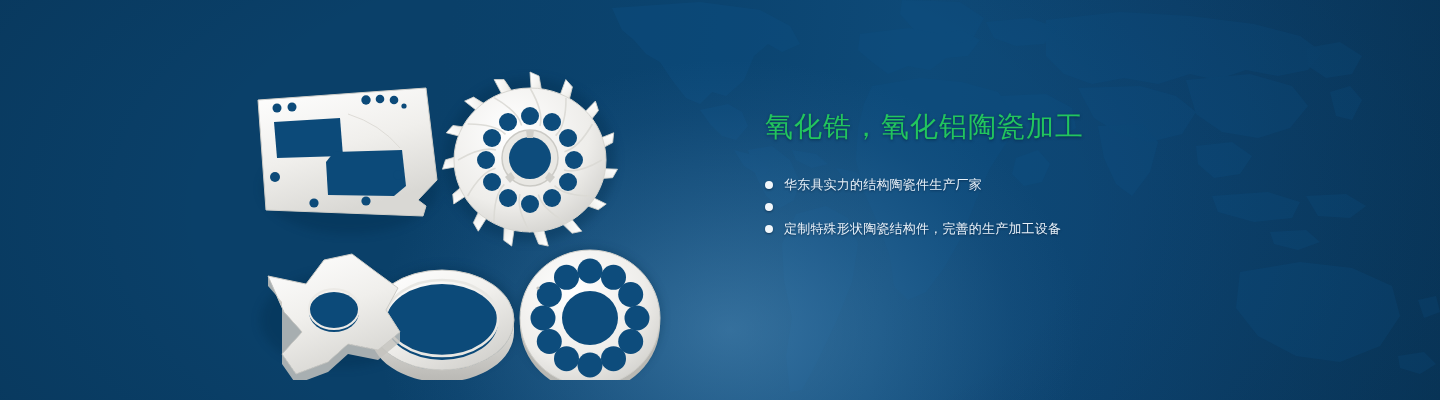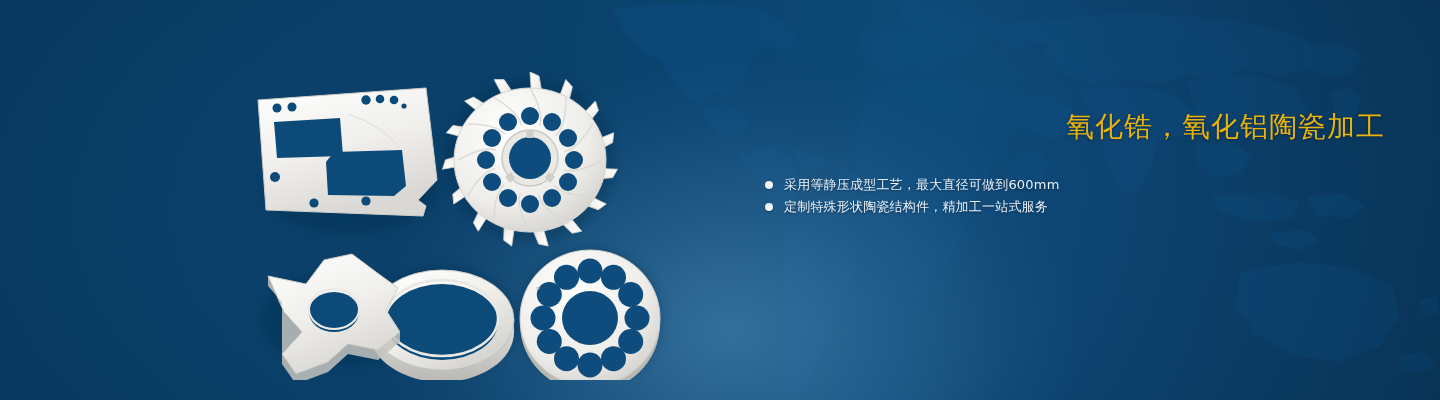--- a/index.html
+++ b/index.html
@@ -43,25 +43,24 @@
   .parts{position:absolute;left:230px;top:40px;width:500px;height:340px;}
   .parts svg{display:block;}
 
   
   .copy{position:absolute;left:765px;top:108px;width:620px;}
   .headline{
     margin:0;
     font-size:28px;
     font-weight:400;
     letter-spacing:1px;
-    color:#eab308;
+    color:#22c55e;
     line-height:38px;
     text-shadow:0 1px 3px rgba(0,20,45,.55);
     white-space:nowrap;
-    text-align:right;
   }
   .bullets{list-style:none;margin:0;padding:0;margin-top:28px;}
   .bullets li{
     display:flex;align-items:center;
     height:22px;margin-bottom:0;
     color:#e9f2fa;
     font-size:13px;
     line-height:22px;
     letter-spacing:.2px;
     text-shadow:0 1px 2px rgba(0,20,45,.5);
@@ -301,22 +300,25 @@
       </g>
     </svg>
   </div>
 
   <div class="copy">
     <h1 class="headline">氧化锆，氧化铝陶瓷加工</h1>
 
     <ul class="bullets">
       <li>
         <span class="dot"></span>
-        <span>采用等静压成型工艺，最大直径可做到600mm</span>
+        <span>华东具实力的结构陶瓷件生产厂家</span>
       </li>
       <li>
         <span class="dot"></span>
-        <span>定制特殊形状陶瓷结构件，精加工一站式服务</span>
+      </li>
+      <li>
+        <span class="dot"></span>
+        <span>定制特殊形状陶瓷结构件，完善的生产加工设备</span>
       </li>
     </ul>
   </div>
 
 </div>
 
 </body></html>

